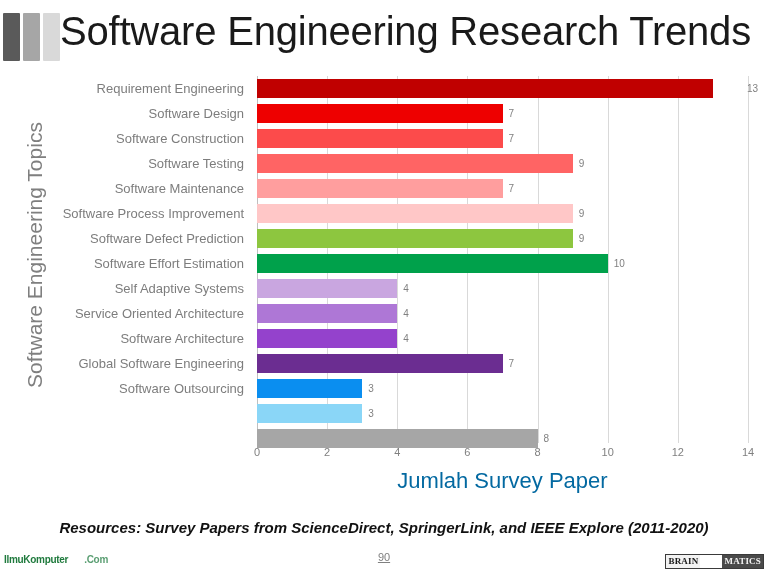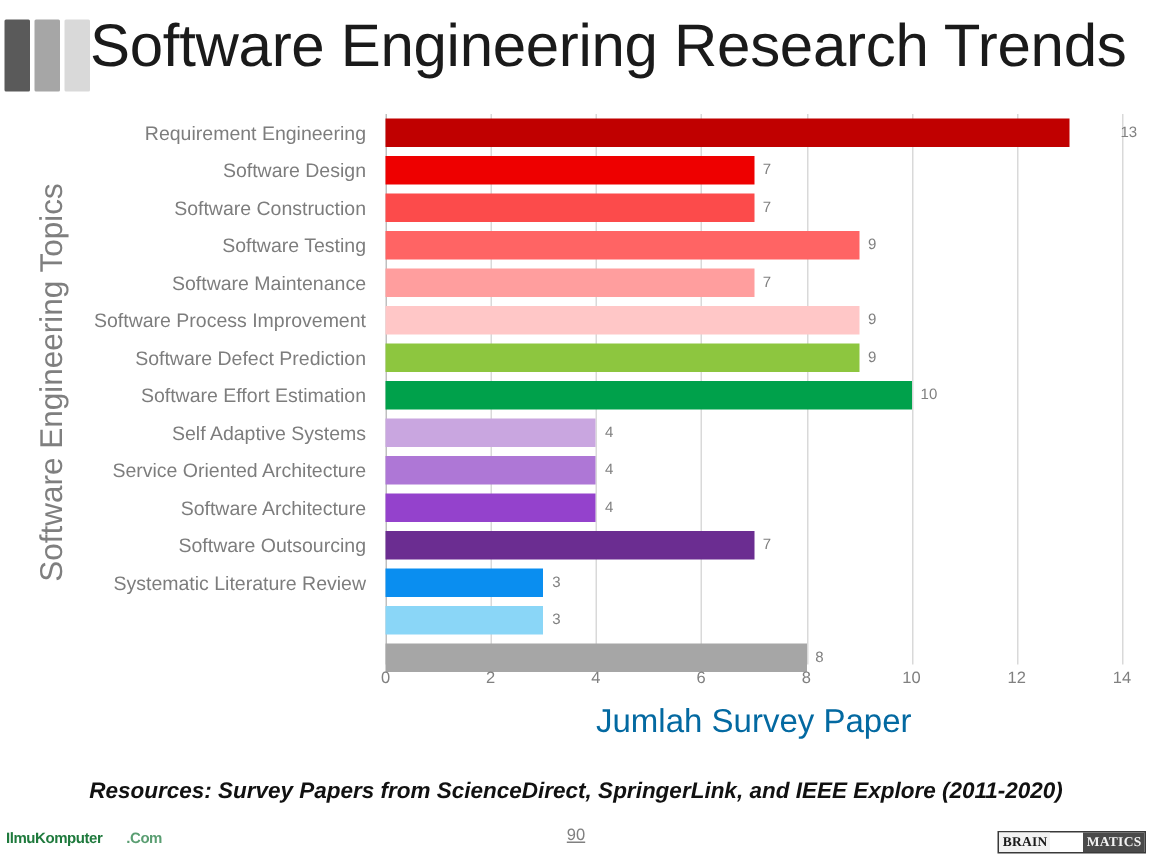--- a/index.html
+++ b/index.html
@@ -236,22 +236,22 @@
       <div class="cat-label">Software Design</div>
       <div class="cat-label">Software Construction</div>
       <div class="cat-label">Software Testing</div>
       <div class="cat-label">Software Maintenance</div>
       <div class="cat-label">Software Process Improvement</div>
       <div class="cat-label">Software Defect Prediction</div>
       <div class="cat-label">Software Effort Estimation</div>
       <div class="cat-label">Self Adaptive Systems</div>
       <div class="cat-label">Service Oriented Architecture</div>
       <div class="cat-label">Software Architecture</div>
+      <div class="cat-label">Global Software Engineering</div>
       <div class="cat-label">Software Outsourcing</div>
-      <div class="cat-label">Systematic Literature Review</div>
     </div>
 
   <div id="plot">
     <div id="gridlines">
         <div class="gridline axis0" style="left: 0px;"></div>
         <div class="gridline" style="left: 70.1429px;"></div>
         <div class="gridline" style="left: 140.286px;"></div>
         <div class="gridline" style="left: 210.429px;"></div>
         <div class="gridline" style="left: 280.571px;"></div>
         <div class="gridline" style="left: 350.714px;"></div>

